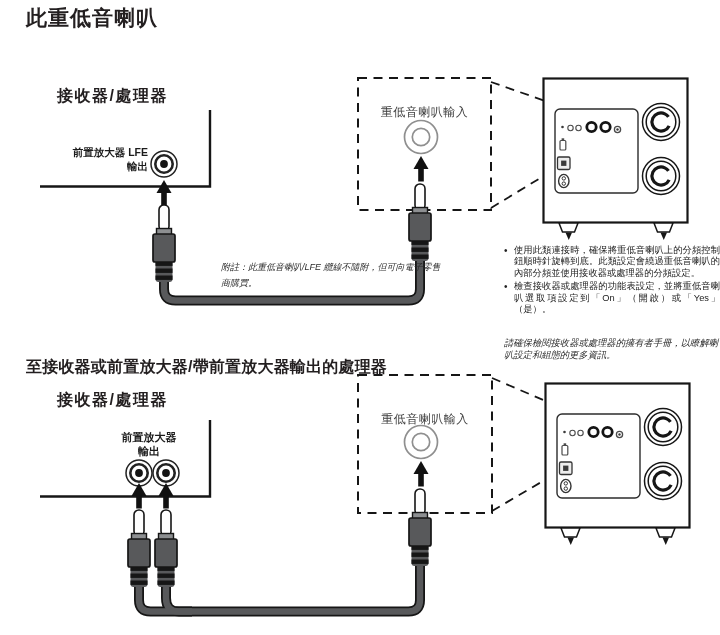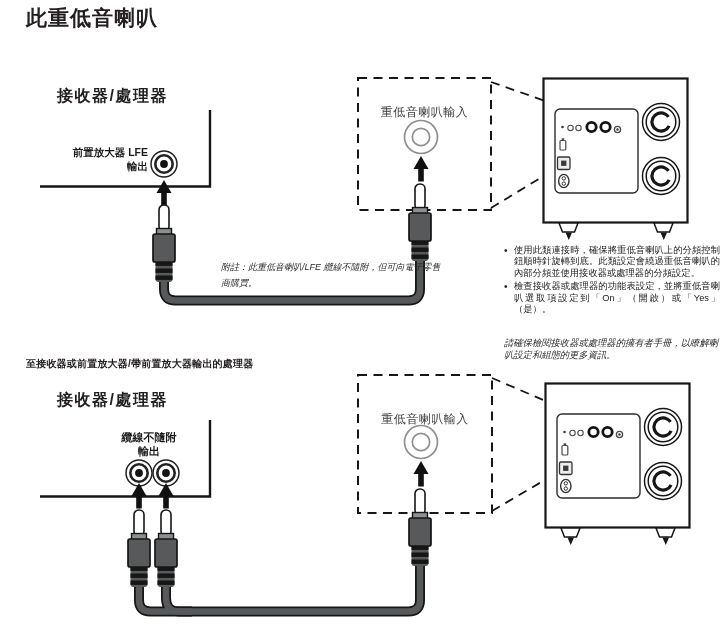--- a/index.html
+++ b/index.html
@@ -126,19 +126,19 @@
   <div class="abs port-label" style="left:56px; top:146px; width:92px; text-align:right;">前置放大器 LFE
 輸出</div>
   <div class="abs input-label" style="left:358px; top:104px; width:133px;">重低音喇叭輸入</div>
   <div class="abs note" style="left:202px; top:260px; width:226px;margin-left:19px;">附註：此重低音喇叭/LFE 纜線不隨附，但可向電子零售商購買。</div>
   <ul class="abs bullets" style="left:504px; top:245px; width:216px;">
     <li>使用此類連接時，確保將重低音喇叭上的分頻控制鈕順時針旋轉到底。此類設定會繞過重低音喇叭的內部分頻並使用接收器或處理器的分頻設定。</li>
     <li>檢查接收器或處理器的功能表設定，並將重低音喇叭選取項設定到「On」（開啟）或「Yes」（是）。</li>
   </ul>
   <div class="abs footnote" style="left:504px; top:317px; width:214px;margin-top:21px;">請確保檢閱接收器或處理器的擁有者手冊，以瞭解喇叭設定和組態的更多資訊。</div>
 
-  <h2 class="abs sec-heading" style="top:357px; font-size:10px;">至接收器或前置放大器/帶前置放大器輸出的處理器</h2>
+  <h2 class="abs sec-heading" style="top:357px; font-size:16px;">至接收器或前置放大器/帶前置放大器輸出的處理器</h2>
   <div class="abs device-title" style="top:390px;">接收器/處理器</div>
-  <div class="abs port-label" style="left:106px; top:431px; width:86px; text-align:center; font-size:11px;">纜線不隨附
+  <div class="abs port-label" style="left:106px; top:431px; width:86px; text-align:center; font-size:11px;">前置放大器
 輸出</div>
   <div class="abs input-label" style="left:358px; top:411px; width:134px;">重低音喇叭輸入</div>
 
 </div>
 
 </body></html>

